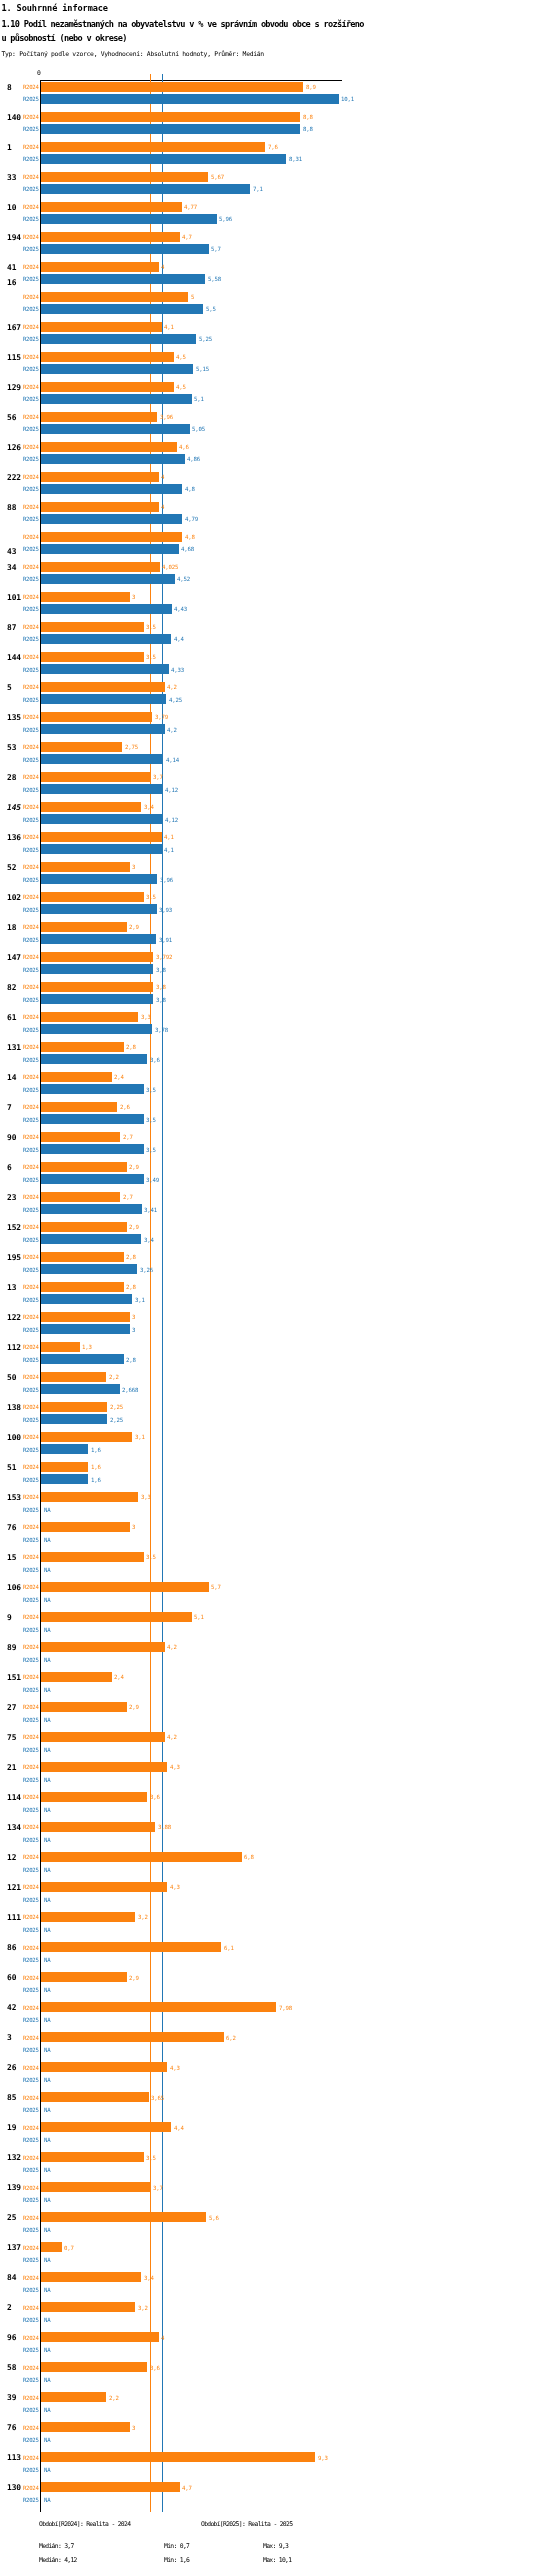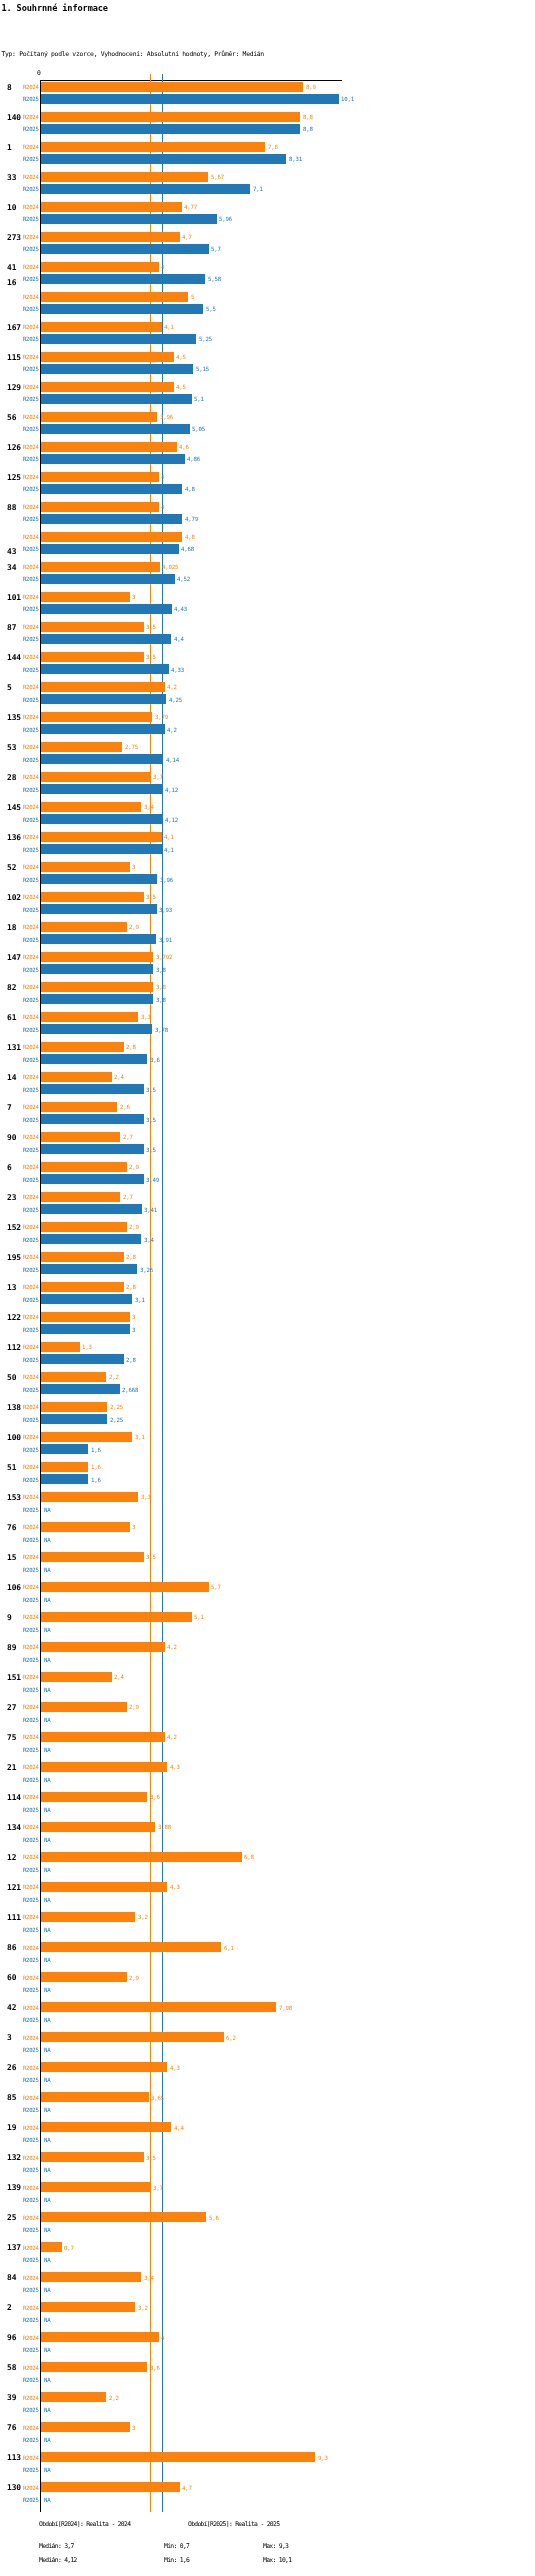--- a/index.html
+++ b/index.html
@@ -19,20 +19,21 @@
   .bar{position:absolute;left:41px;height:10px;}
   .val{position:absolute;font-size:5.7px;letter-spacing:-0.2px;white-space:nowrap;}
   .na{position:absolute;font-size:5.7px;letter-spacing:-0.2px;white-space:nowrap;}
   .leg{position:absolute;font-size:6.4px;letter-spacing:-0.7px;white-space:nowrap;}
 </style>
 </head>
 <body>
 
 <div class="page">
   <div class="t1">1. Souhrnné informace</div>
+  <div class="t2">1.10 Podíl nezaměstnaných na obyvatelstvu v % ve správním obvodu obce s rozšířenou působností (nebo v okrese)</div>
   <div class="meta">Typ: Počítaný podle vzorce, Vyhodnocení: Absolutní hodnoty, Průměr: Medián</div>
 
   <div class="zero">0</div>
   <div class="axis-top"></div>
   <div class="axis-left"></div>
   <div class="median" id="median-r2024" style="left: 150px; background: rgb(252, 130, 14);"></div>
   <div class="median" id="median-r2025" style="left: 162px; background: rgb(34, 119, 181);"></div>
 
   <div id="bars">
       <div class="cat" style="top: 83px;">8</div>
@@ -63,21 +64,21 @@
       <div class="slab" style="top: 186px; color: rgb(34, 119, 181);">R2025</div>
       <div class="bar" style="top: 184px; width: 209px; background: rgb(34, 119, 181);"></div>
       <div class="val" style="left: 253px; top: 186px; color: rgb(34, 119, 181);">7,1</div>
       <div class="cat" style="top: 203px;">10</div>
       <div class="slab" style="top: 204px; color: rgb(252, 130, 14);">R2024</div>
       <div class="bar" style="top: 202px; width: 141px; background: rgb(252, 130, 14);"></div>
       <div class="val" style="left: 184px; top: 204px; color: rgb(252, 130, 14);">4,77</div>
       <div class="slab" style="top: 216px; color: rgb(34, 119, 181);">R2025</div>
       <div class="bar" style="top: 214px; width: 176px; background: rgb(34, 119, 181);"></div>
       <div class="val" style="left: 219px; top: 216px; color: rgb(34, 119, 181);">5,96</div>
-      <div class="cat" style="top: 233px;">273</div>
+      <div class="cat" style="top: 233px;">194</div>
       <div class="slab" style="top: 234px; color: rgb(252, 130, 14);">R2024</div>
       <div class="bar" style="top: 232px; width: 139px; background: rgb(252, 130, 14);"></div>
       <div class="val" style="left: 182px; top: 234px; color: rgb(252, 130, 14);">4,7</div>
       <div class="slab" style="top: 246px; color: rgb(34, 119, 181);">R2025</div>
       <div class="bar" style="top: 244px; width: 168px; background: rgb(34, 119, 181);"></div>
       <div class="val" style="left: 211px; top: 246px; color: rgb(34, 119, 181);">5,7</div>
       <div class="cat" style="top: 263px;">41</div>
       <div class="slab" style="top: 264px; color: rgb(252, 130, 14);">R2024</div>
       <div class="bar" style="top: 262px; width: 118px; background: rgb(252, 130, 14);"></div>
       <div class="val" style="left: 161px; top: 264px; color: rgb(252, 130, 14);">4</div>
@@ -119,21 +120,21 @@
       <div class="slab" style="top: 426px; color: rgb(34, 119, 181);">R2025</div>
       <div class="bar" style="top: 424px; width: 149px; background: rgb(34, 119, 181);"></div>
       <div class="val" style="left: 192px; top: 426px; color: rgb(34, 119, 181);">5,05</div>
       <div class="cat" style="top: 443px;">126</div>
       <div class="slab" style="top: 444px; color: rgb(252, 130, 14);">R2024</div>
       <div class="bar" style="top: 442px; width: 136px; background: rgb(252, 130, 14);"></div>
       <div class="val" style="left: 179px; top: 444px; color: rgb(252, 130, 14);">4,6</div>
       <div class="slab" style="top: 456px; color: rgb(34, 119, 181);">R2025</div>
       <div class="bar" style="top: 454px; width: 144px; background: rgb(34, 119, 181);"></div>
       <div class="val" style="left: 187px; top: 456px; color: rgb(34, 119, 181);">4,86</div>
-      <div class="cat" style="top: 473px;">125</div>
+      <div class="cat" style="top: 473px;">222</div>
       <div class="slab" style="top: 474px; color: rgb(252, 130, 14);">R2024</div>
       <div class="bar" style="top: 472px; width: 118px; background: rgb(252, 130, 14);"></div>
       <div class="val" style="left: 161px; top: 474px; color: rgb(252, 130, 14);">4</div>
       <div class="slab" style="top: 486px; color: rgb(34, 119, 181);">R2025</div>
       <div class="bar" style="top: 484px; width: 141px; background: rgb(34, 119, 181);"></div>
       <div class="val" style="left: 185px; top: 486px; color: rgb(34, 119, 181);">4,8</div>
       <div class="cat" style="top: 503px;">88</div>
       <div class="slab" style="top: 504px; color: rgb(252, 130, 14);">R2024</div>
       <div class="bar" style="top: 502px; width: 118px; background: rgb(252, 130, 14);"></div>
       <div class="val" style="left: 161px; top: 504px; color: rgb(252, 130, 14);">4</div>
@@ -196,21 +197,21 @@
       <div class="slab" style="top: 757px; color: rgb(34, 119, 181);">R2025</div>
       <div class="bar" style="top: 754px; width: 122px; background: rgb(34, 119, 181);"></div>
       <div class="val" style="left: 166px; top: 757px; color: rgb(34, 119, 181);">4,14</div>
       <div class="cat" style="top: 773px;">28</div>
       <div class="slab" style="top: 774px; color: rgb(252, 130, 14);">R2024</div>
       <div class="bar" style="top: 772px; width: 109px; background: rgb(252, 130, 14);"></div>
       <div class="val" style="left: 153px; top: 774px; color: rgb(252, 130, 14);">3,7</div>
       <div class="slab" style="top: 787px; color: rgb(34, 119, 181);">R2025</div>
       <div class="bar" style="top: 784px; width: 121px; background: rgb(34, 119, 181);"></div>
       <div class="val" style="left: 165px; top: 787px; color: rgb(34, 119, 181);">4,12</div>
-      <div class="cat" style="top: 803px;">145</div>
+      <div class="cat" style="top: 803px; font-style: italic;">145</div>
       <div class="slab" style="top: 804px; color: rgb(252, 130, 14);">R2024</div>
       <div class="bar" style="top: 802px; width: 100px; background: rgb(252, 130, 14);"></div>
       <div class="val" style="left: 144px; top: 804px; color: rgb(252, 130, 14);">3,4</div>
       <div class="slab" style="top: 817px; color: rgb(34, 119, 181);">R2025</div>
       <div class="bar" style="top: 814px; width: 121px; background: rgb(34, 119, 181);"></div>
       <div class="val" style="left: 165px; top: 817px; color: rgb(34, 119, 181);">4,12</div>
       <div class="cat" style="top: 833px;">136</div>
       <div class="slab" style="top: 834px; color: rgb(252, 130, 14);">R2024</div>
       <div class="bar" style="top: 832px; width: 121px; background: rgb(252, 130, 14);"></div>
       <div class="val" style="left: 164px; top: 834px; color: rgb(252, 130, 14);">4,1</div>
@@ -564,21 +565,21 @@
       <div class="na" style="left: 44px; top: 2467px; color: rgb(34, 119, 181);">NA</div>
       <div class="cat" style="top: 2483px;">130</div>
       <div class="slab" style="top: 2485px; color: rgb(252, 130, 14);">R2024</div>
       <div class="bar" style="top: 2482px; width: 139px; background: rgb(252, 130, 14);"></div>
       <div class="val" style="left: 182px; top: 2485px; color: rgb(252, 130, 14);">4,7</div>
       <div class="slab" style="top: 2497px; color: rgb(34, 119, 181);">R2025</div>
       <div class="na" style="left: 44px; top: 2497px; color: rgb(34, 119, 181);">NA</div>
     </div>
 
   <div class="leg" style="left:39px;top:2520px;">Období[R2024]: Realita - 2024</div>
-  <div class="leg" style="left:188px;top:2520px;">Období[R2025]: Realita - 2025</div>
+  <div class="leg" style="left:201px;top:2520px;">Období[R2025]: Realita - 2025</div>
 
   <div class="leg" style="left:39px;top:2542px;">Medián: 3,7</div>
   <div class="leg" style="left:164px;top:2542px;">Min: 0,7</div>
   <div class="leg" style="left:263px;top:2542px;">Max: 9,3</div>
 
   <div class="leg" style="left:39px;top:2556px;">Medián: 4,12</div>
   <div class="leg" style="left:164px;top:2556px;">Min: 1,6</div>
   <div class="leg" style="left:263px;top:2556px;">Max: 10,1</div>
 </div>
 

